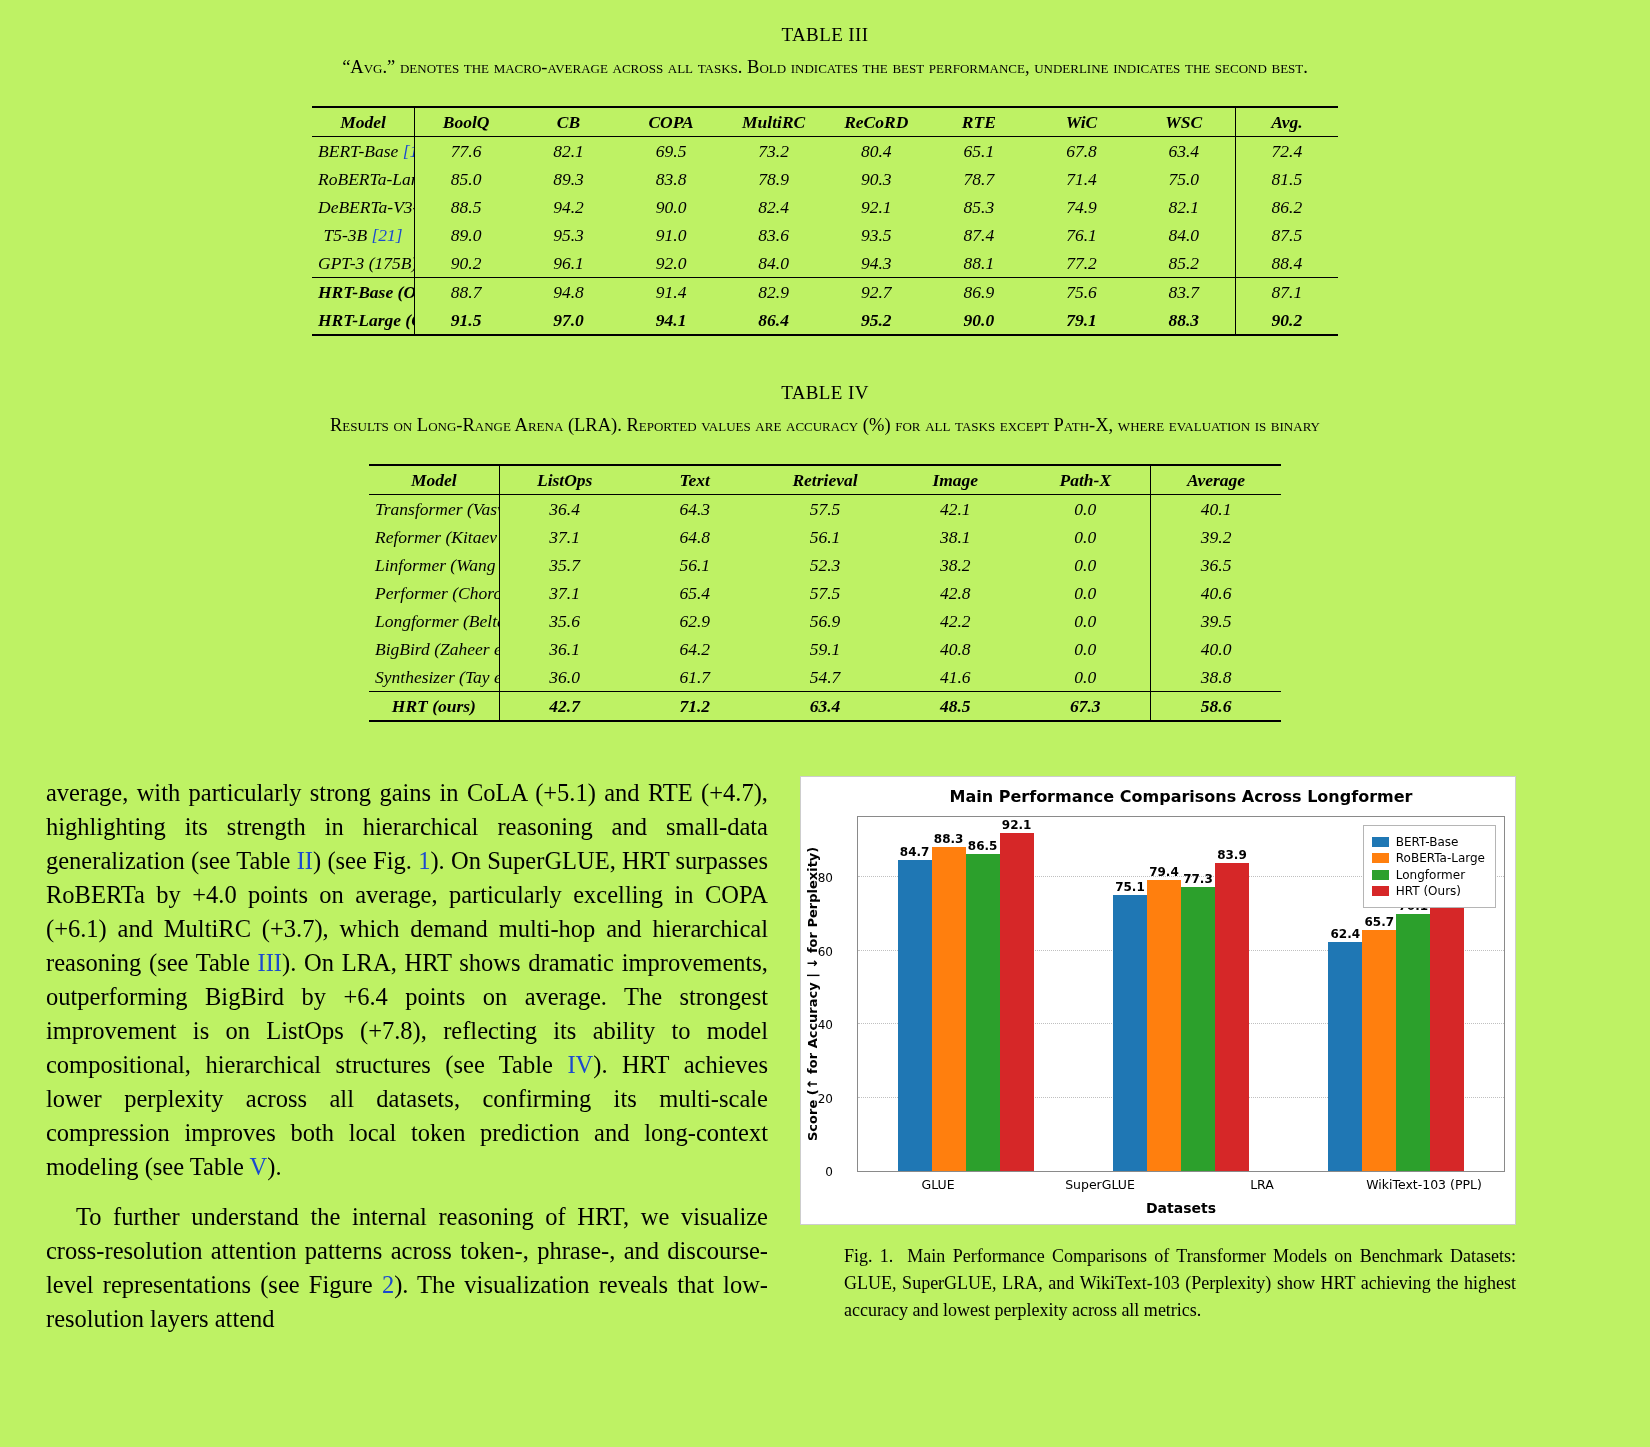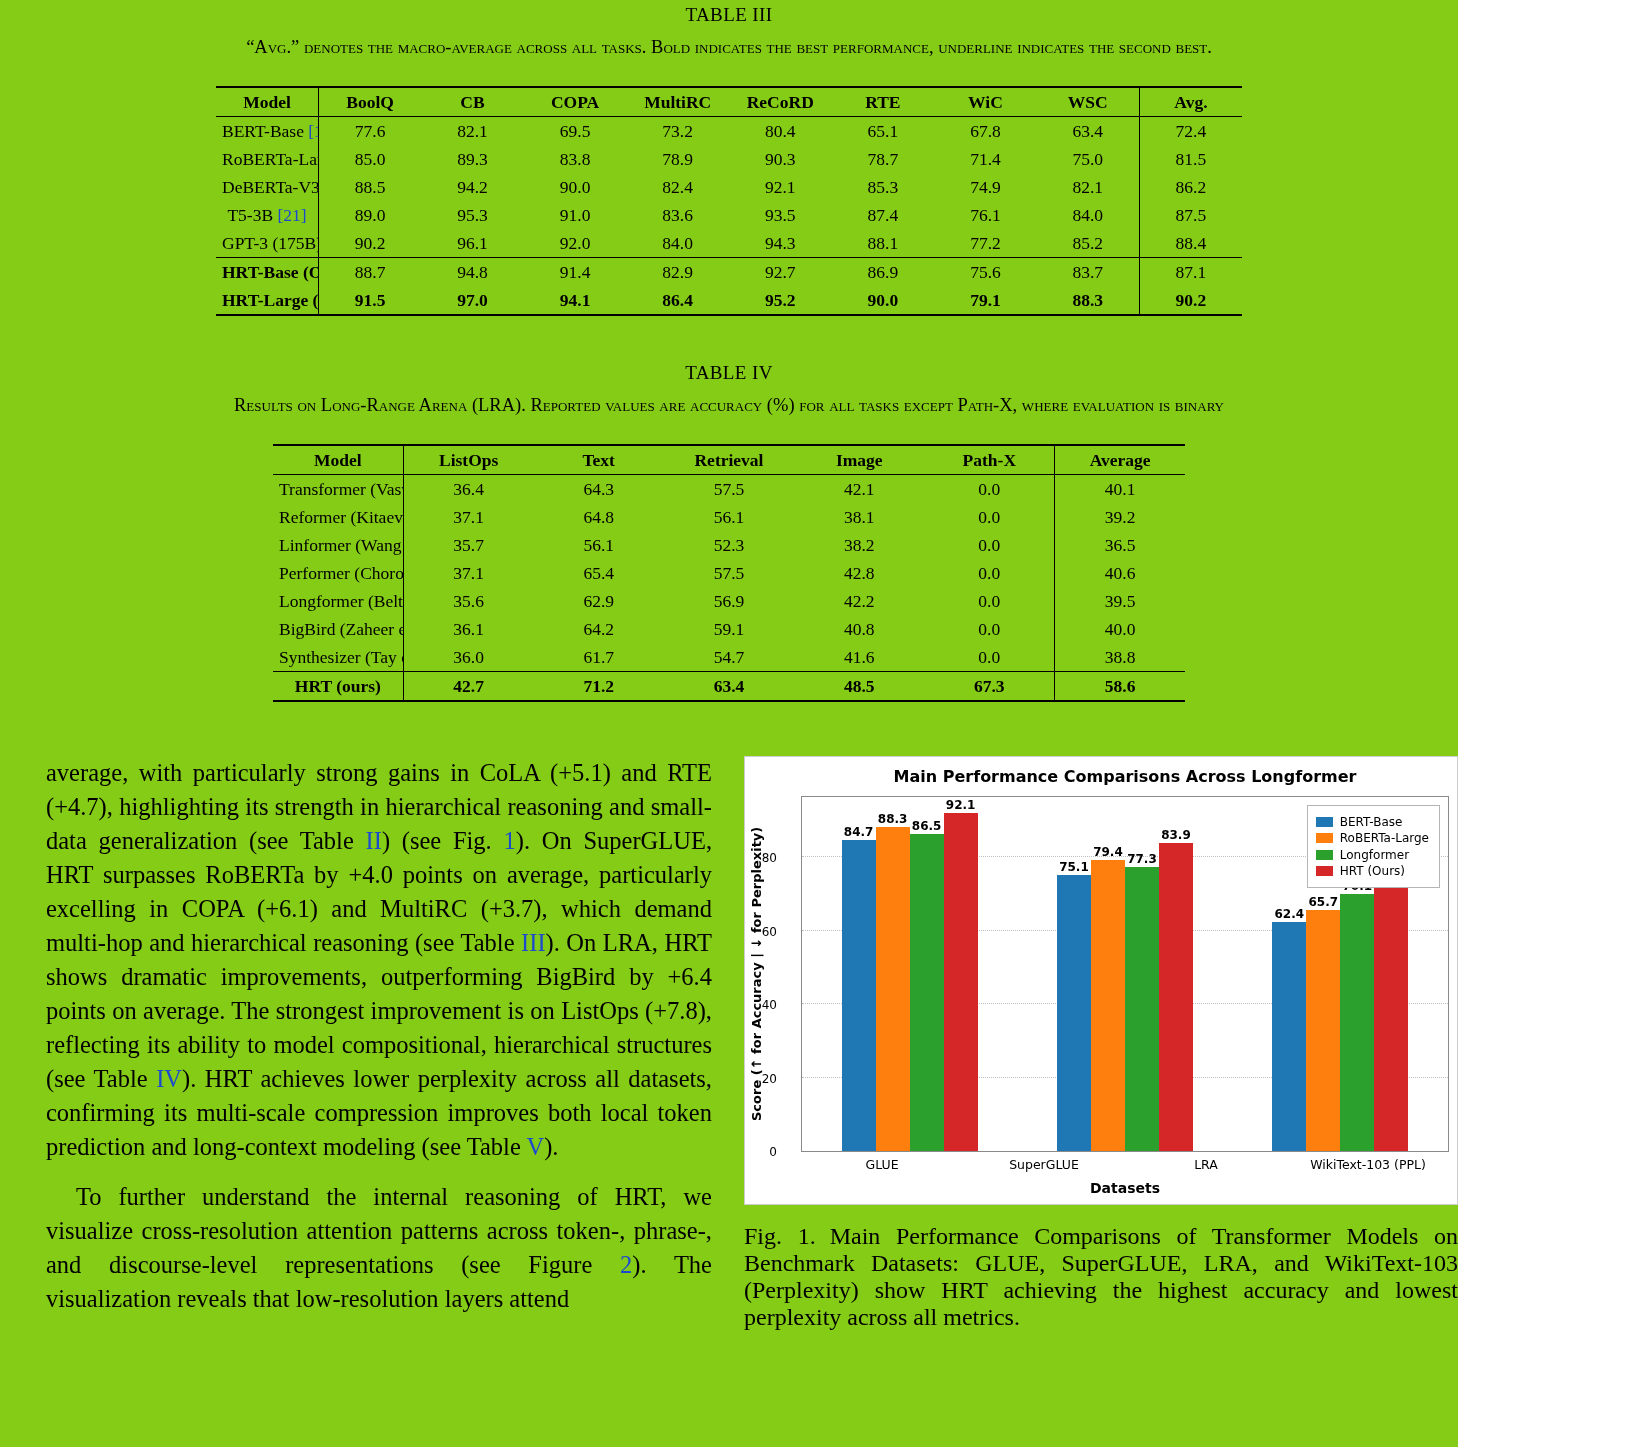--- a/index.html
+++ b/index.html
@@ -1,26 +1,26 @@
 <!DOCTYPE html>
 <html style="--link: #1b4acf;"><head>
 <meta charset="utf-8">
 <style>
   * { margin:0; padding:0; box-sizing:border-box; }
   html, body { width:1650px; height:1447px; overflow:hidden; background:#ffffff; }
   body { font-family:"Liberation Serif", serif; color:#000; }
-  .page { width:1458px; height:1447px; padding-top:4px; position:relative; background:#84cc16; }
+  .page { width:1650px; height:1447px; padding-top:24px; position:relative; background:#bef264; }
 
   
   .tbl-title { text-align:center; font-size:19px; letter-spacing:.4px; margin-bottom:9px; }
   .tbl-caption { text-align:center; font-variant:small-caps; font-size:18.5px; line-height:25px; }
   .tbl-caption .capline { display:block; }
 
   table { border-collapse:collapse; margin:26px auto 0; table-layout:fixed;
-          border-top:2px solid #000; border-bottom:2px solid #000; }
+          border-top:2px solid #000; border-bottom:2px solid #000;font-style:italic; }
   #table3 { width:1026px; }
   #table4 { width:912px; }
   thead tr { border-bottom:1.5px solid #000; }
   th, td { font-size:17.5px; text-align:center; padding:3.5px 6px; white-space:nowrap; overflow:hidden; }
   th { font-weight:bold; }
   .vr { border-right:1.5px solid #000; }
   .vl { border-left:1.5px solid #000; }
   tr.rule-top { border-top:1.5px solid #000; }
   .b { font-weight:bold; }
   a.ref { color:var(--link,#1b4acf); text-decoration:none; cursor:pointer; }
@@ -55,21 +55,21 @@
   .legend { position:absolute; top:8px; right:8px; border:1px solid #b5b5b5; background:#fff;
             padding:6px 10px 6px 8px; }
   .legend-row { display:flex; align-items:center; margin:2.5px 0; }
   .swatch { display:inline-block; width:17px; height:10px; margin-right:7px; }
   .legend-label { font-family:"DejaVu Sans", sans-serif; font-size:12px; }
   .xticks { display:flex; margin-top:5px; }
   .xtick { flex:1; text-align:center; font-family:"DejaVu Sans", sans-serif; font-size:12.5px; }
   .xlab { font-family:"DejaVu Sans", sans-serif; font-weight:bold; font-size:14px;
           text-align:center; width:648px; margin-left:52px; margin-top:8px; }
 
-  .figcap { margin-top:18px; font-size:24px; line-height:27px; text-align:justify; }
+  .figcap { margin-top:18px; font-size:18px; line-height:27px; text-align:justify;margin-left:44px; }
   .figcap .fig-label { margin-right:14px; }
 </style>
 </head>
 <body>
 
 <div class="page">
 
   <section class="t3-wrap">
     <div class="tbl-title">TABLE III</div>
     <div class="tbl-caption">

